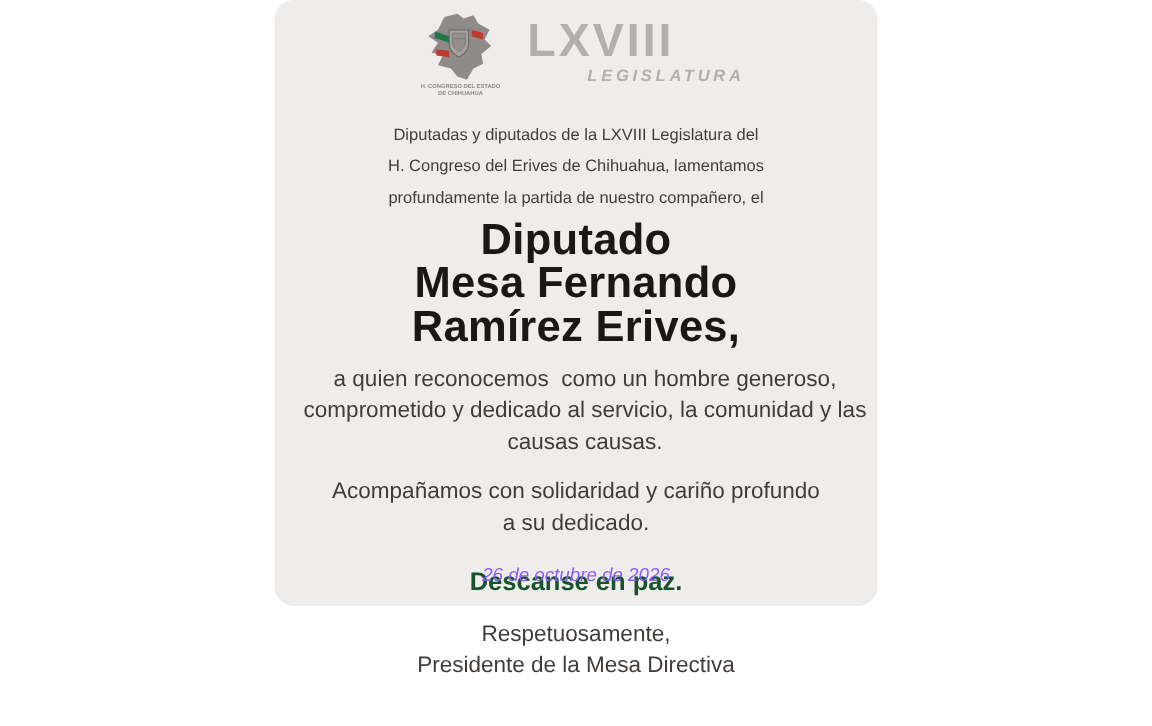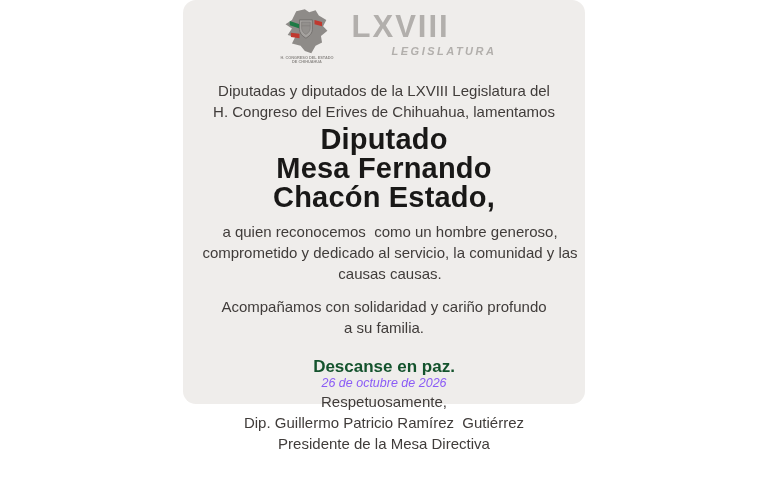--- a/index.html
+++ b/index.html
@@ -41,21 +41,21 @@
     font-style: italic;
     font-weight: 600;
     letter-spacing: 2.5px;
     color: #b2afac;
     margin-top: 3px;
     margin-left: 40px;
   }
   .line { white-space: pre-wrap; }
   .intro {
     margin-top: 15px;
-    font-size: 15px;
+    font-size: 11px;
     line-height: 21px;
     color: #403c3a;
   }
   .headline {
     margin-top: 3px;
     font-size: 29px;
     line-height: 29px;
     font-weight: 700;
     color: #191817;
     letter-spacing: 0.2px;
@@ -118,42 +118,42 @@
     </svg>
     <div class="numeral-block">
       <div class="roman">LXVIII</div>
       <div class="legislatura">LEGISLATURA</div>
     </div>
   </div>
 
   <div class="intro">
     <div class="line">Diputadas y diputados de la LXVIII Legislatura del</div>
     <div class="line">H. Congreso del Erives de Chihuahua, lamentamos</div>
+    <div class="line">profundamente la partida de nuestro compañero, el</div>
   </div>
 
   <div class="headline">
     <div class="line">Diputado</div>
     <div class="line">Mesa Fernando</div>
-    <div class="line">Chacón Estado,</div>
+    <div class="line">Ramírez Erives,</div>
   </div>
 
   <div class="tribute">
     <div class="line">a quien reconocemos  como un hombre generoso,</div>
     <div class="line">comprometido y dedicado al servicio, la comunidad y las</div>
     <div class="line">causas causas.</div>
   </div>
 
   <div class="condolence">
     <div class="line">Acompañamos con solidaridad y cariño profundo</div>
-    <div class="line">a su familia.</div>
+    <div class="line">a su dedicado.</div>
   </div>
 
   <div class="rip">Descanse en paz.</div>
 
   <div class="signature">
     <div class="line">Respetuosamente,</div>
-    <div class="line">Dip. Guillermo Patricio Ramírez  Gutiérrez</div>
     <div class="line">Presidente de la Mesa Directiva</div>
   </div>
 
   <div class="date">26 de octubre de 2026</div>
 
 </div>
 
 </body></html>

